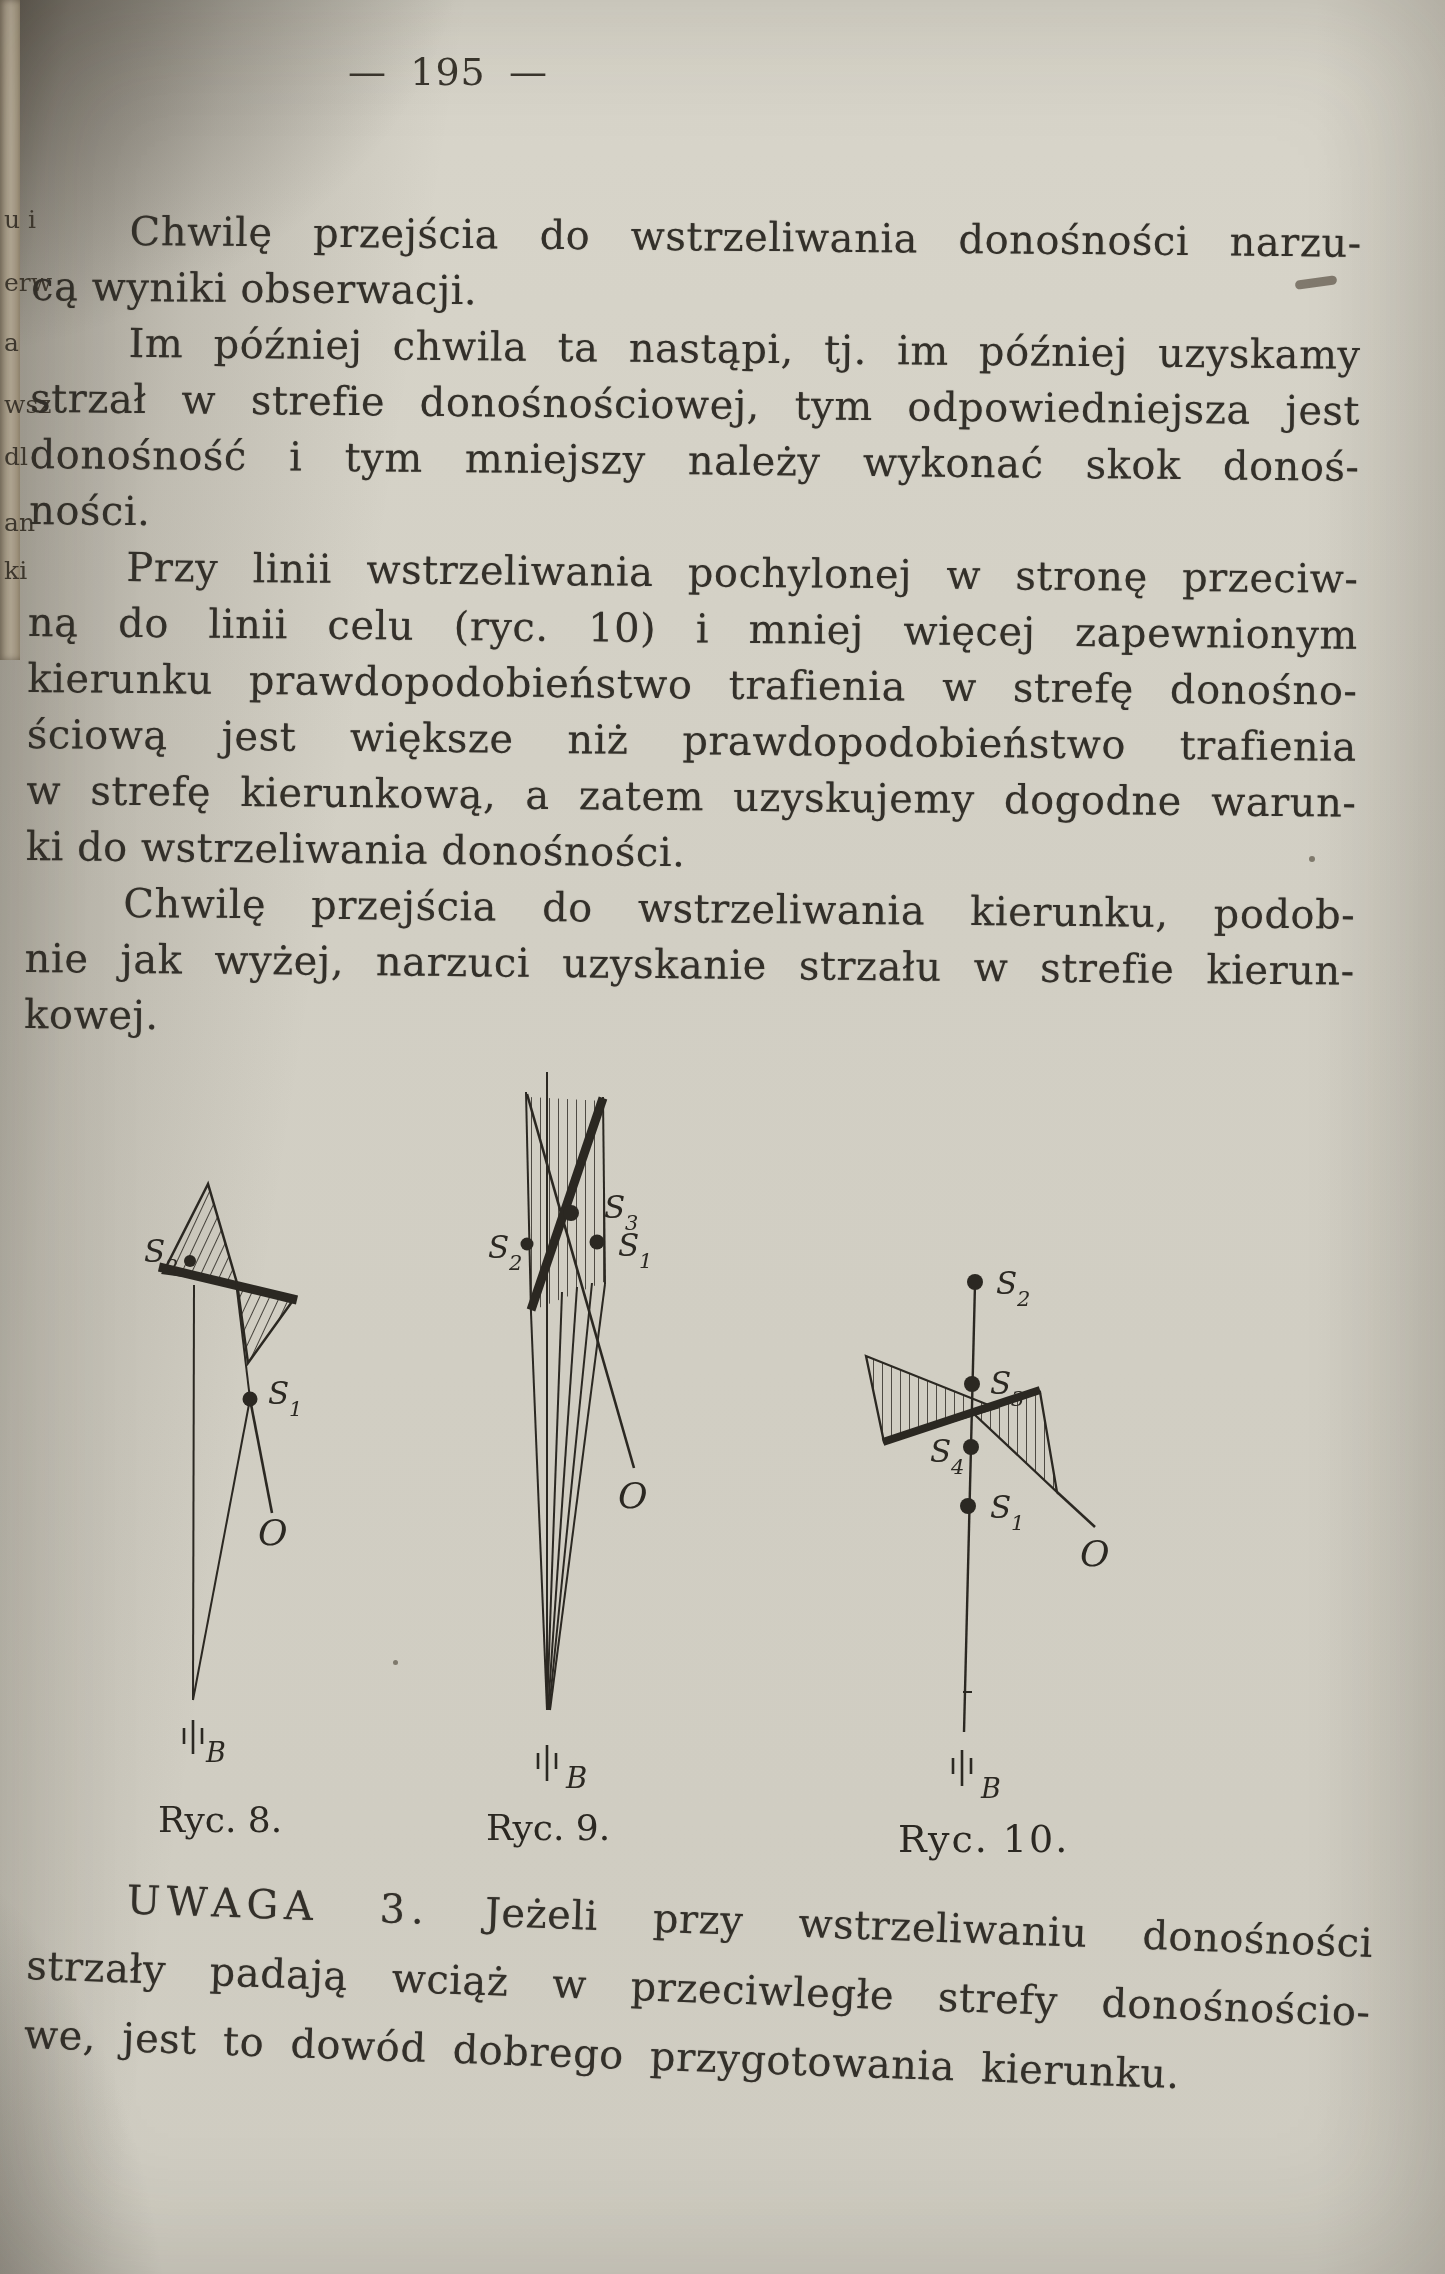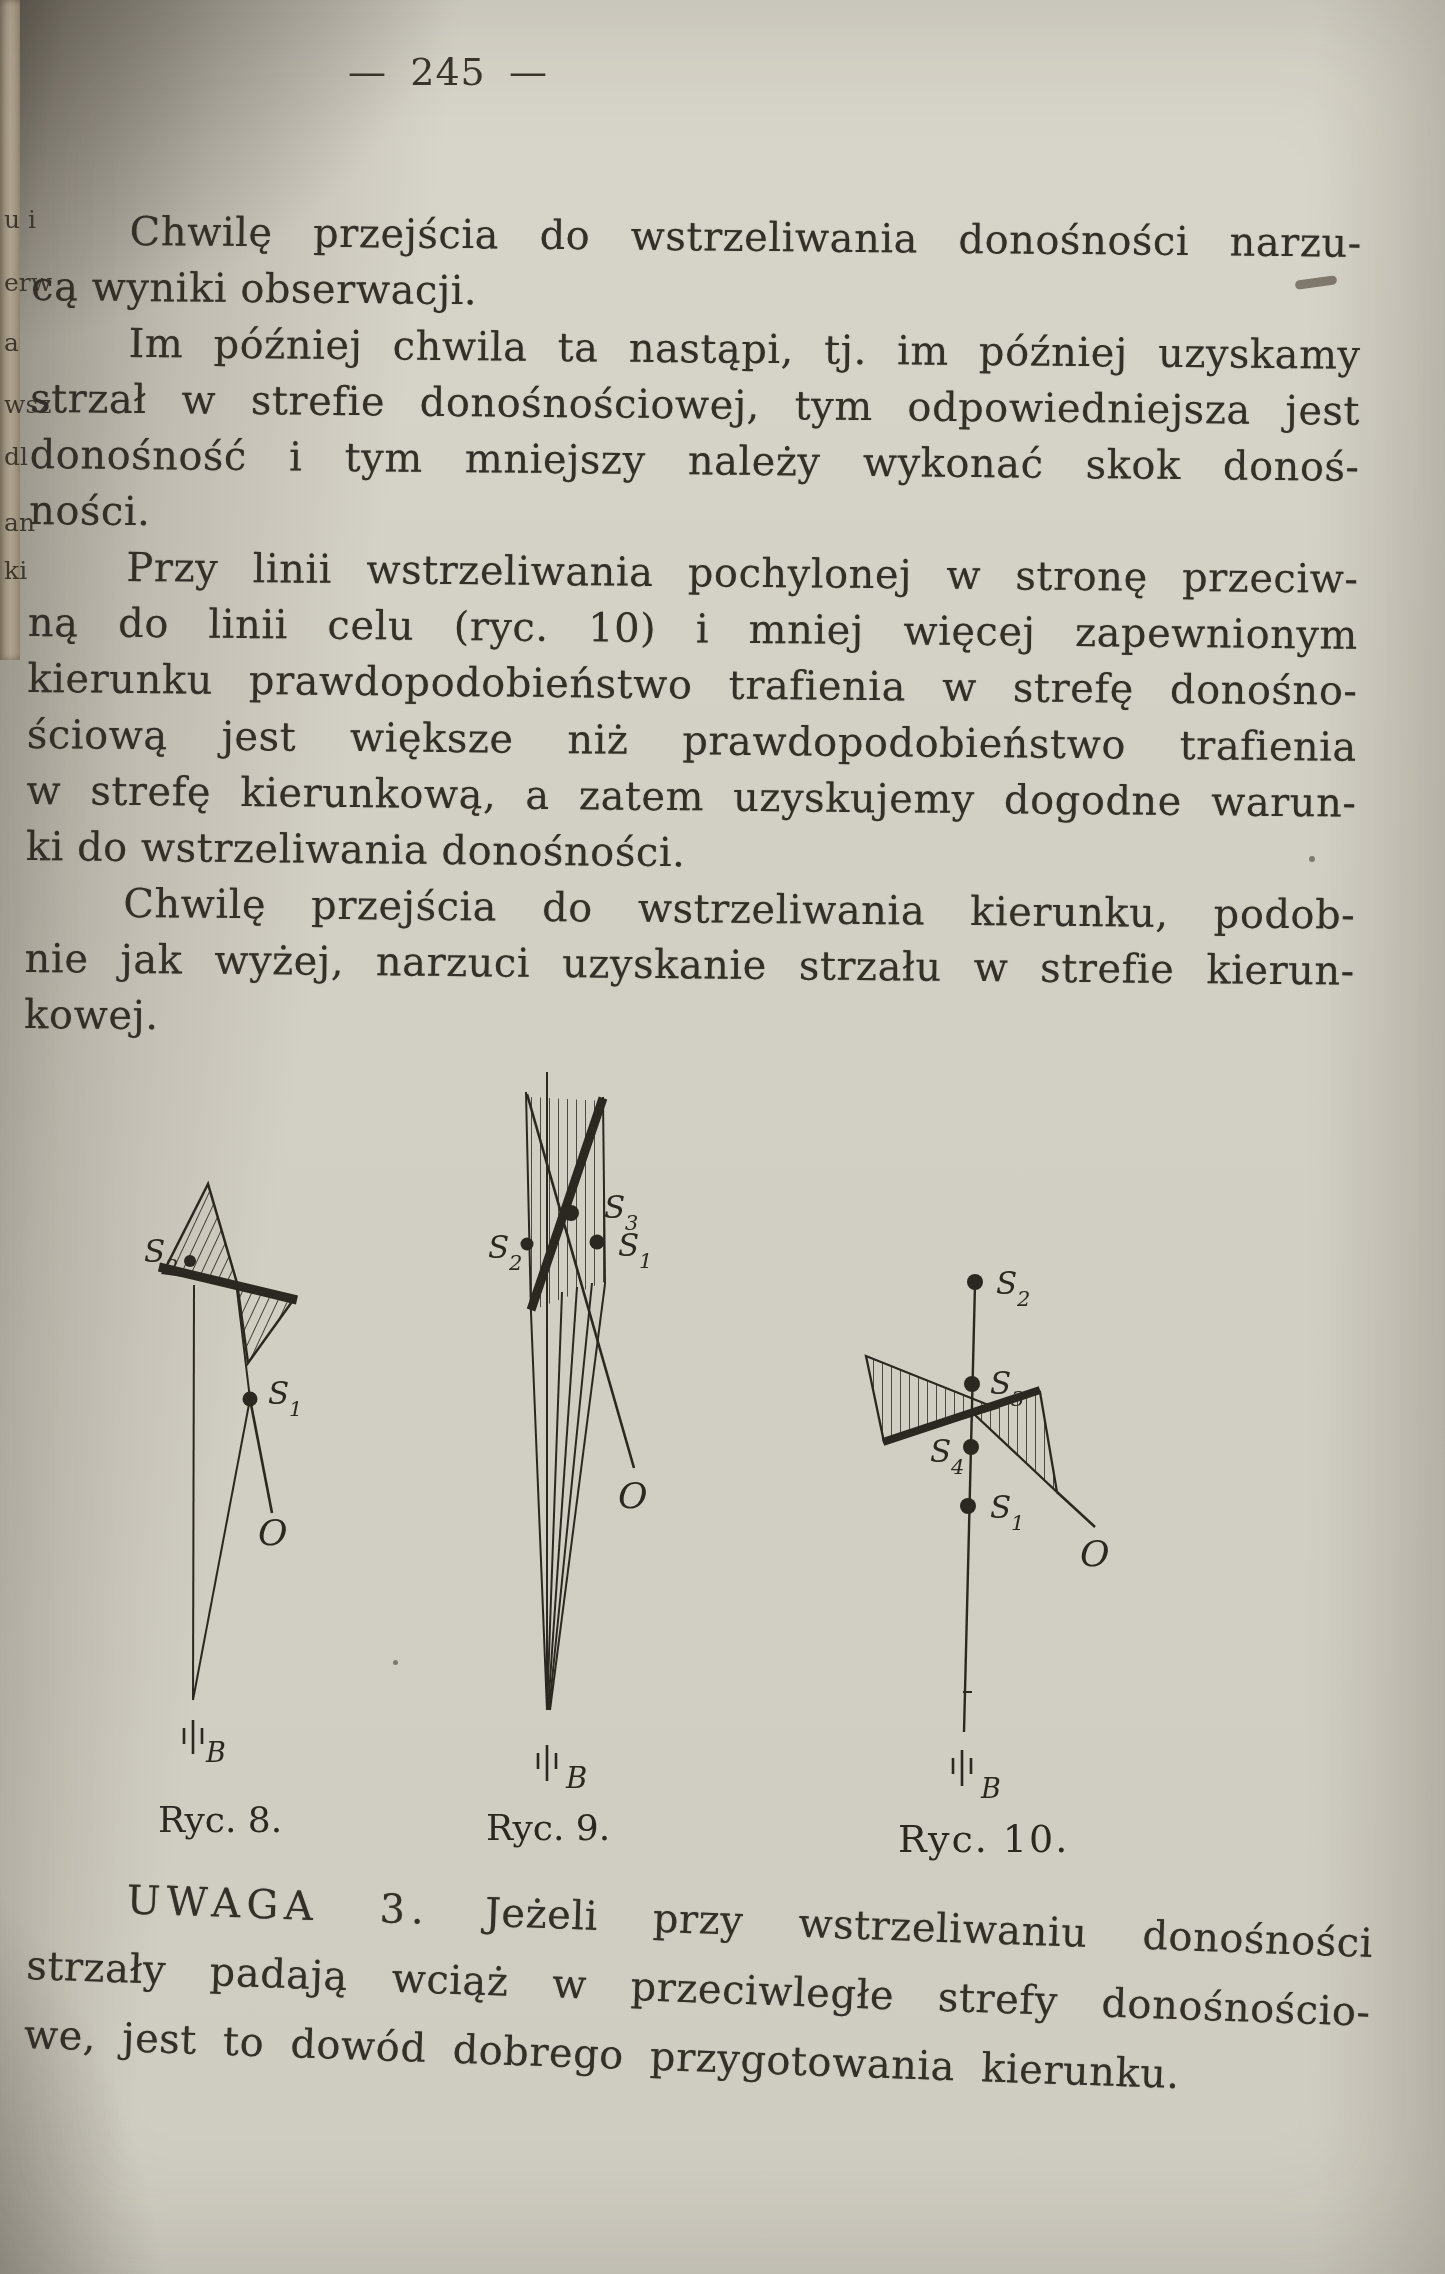--- a/index.html
+++ b/index.html
@@ -57,21 +57,21 @@
     <span class="frag" style="top:268px">erw</span>
     <span class="frag" style="top:328px">a</span>
     <span class="frag" style="top:390px">wsz</span>
     <span class="frag" style="top:442px">dl</span>
     <span class="frag" style="top:508px">an</span>
     <span class="frag" style="top:556px">ki</span>
   </div>
 
   <div class="header">
     <span>—</span>
-    <span>245</span>
+    <span>195</span>
     <span>—</span>
   </div>
 
   <div class="bodytext">
     <div class="ln ind">Chwilę przejścia do wstrzeliwania donośności narzu-</div>
     <div class="ln end">cą wyniki obserwacji.</div>
     <div class="ln ind">Im później chwila ta nastąpi, tj. im później uzyskamy</div>
     <div class="ln">strzał w strefie donośnościowej, tym odpowiedniejsza jest</div>
     <div class="ln">donośność i tym mniejszy należy wykonać skok donoś-</div>
     <div class="ln end">ności.</div>

